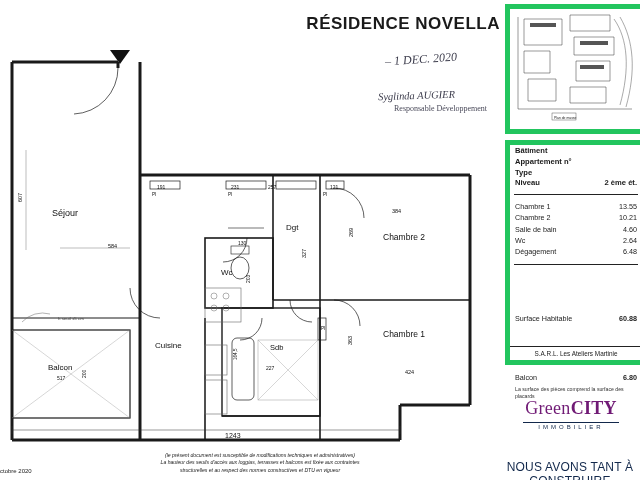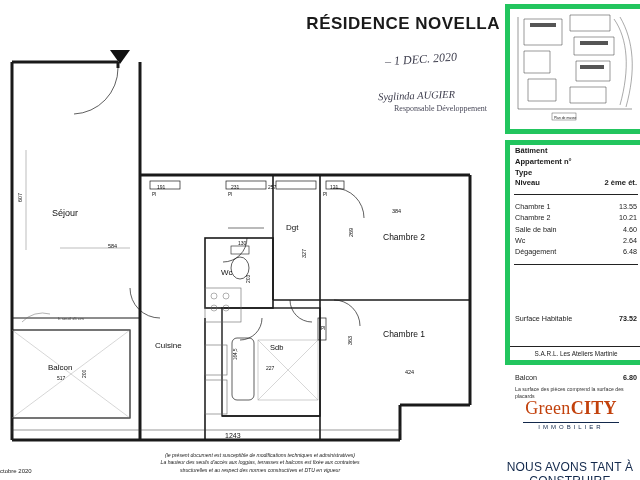--- a/index.html
+++ b/index.html
@@ -46,21 +46,21 @@
   .rule{height:1px;background:#222;margin:3px 0;}
   .niveau-val{font-weight:bold;font-size:7.6px;}
   .tot{font-weight:bold;margin-top:48px;}
   .note{font-size:5.2px;color:#333;padding:0 5px;line-height:1.25;}
   .sarl{font-size:6.4px;text-align:center;padding-top:3px;border-top:1px solid #222;margin:0 0px;}
   
   #brand{
     position:absolute;left:505px;top:398px;width:132px;text-align:center;
   }
   #brand .g{
-    font-family:"Liberation Serif",serif;font-size:18px;color:#c2410c;letter-spacing:.3px;
+    font-family:"Liberation Serif",serif;font-size:18px;color:#701a75;letter-spacing:.3px;
   }
   #brand .imm{font-size:6px;letter-spacing:3px;color:#12284b;margin-top:1px;}
   #brand .under{height:1px;background:#12284b;width:96px;margin:3px auto 0;}
   #slogan{
     position:absolute;left:500px;top:460px;width:140px;text-align:center;
     font-size:12px;color:#12284b;letter-spacing:.2px;
   }
   
   #legal{
     left:110px;top:452px;width:300px;text-align:center;
@@ -250,21 +250,21 @@
     </div>
   <div class="kv">
       <b>Dégagement</b>
       <span>6.48</span>
     </div>
 
   <div class="rule" style="margin:7px 4px 6px 4px;"></div>
 
   <div class="kv tot">
       <b>Surface Habitable</b>
-      <span>73.52</span>
+      <span>60.88</span>
     </div>
   <div class="kv tot">
       <b>Balcon</b>
       <span>6.80</span>
     </div>
 
   <div class="note" style="margin-top:3px;">La surface des pièces comprend la surface des placards</div>
 
   <div style="position:absolute;left:0;right:0;bottom:3px;">
     <div class="sarl">S.A.R.L. Les Ateliers Martinie</div>

